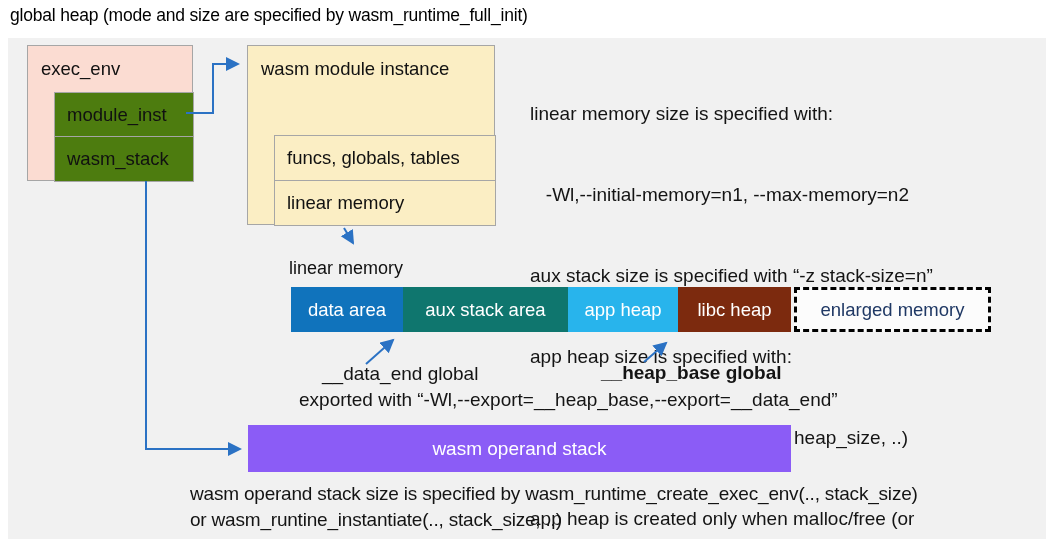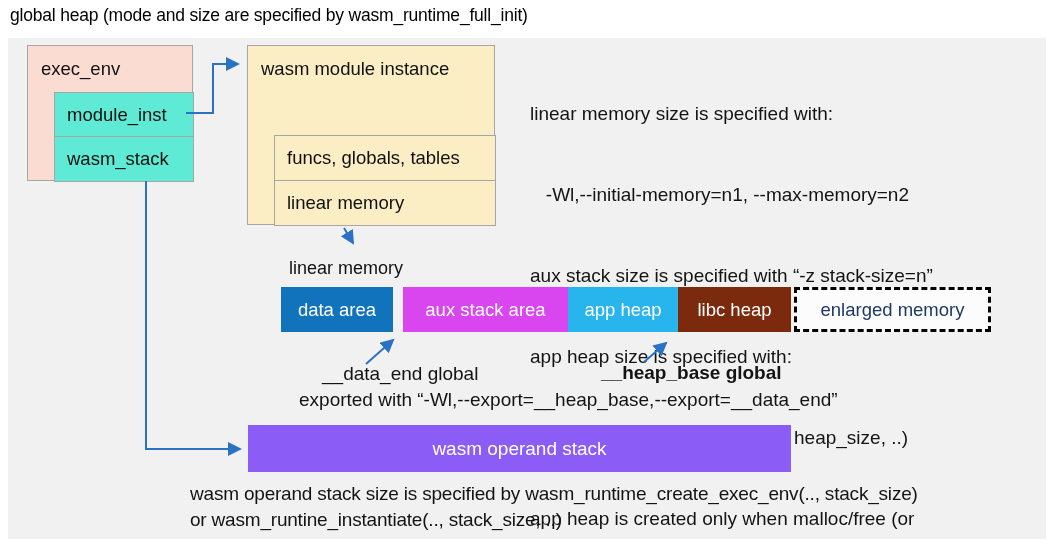--- a/index.html
+++ b/index.html
@@ -14,35 +14,35 @@
   }
   .panel{
     position:absolute;left:8px;top:38px;width:1038px;height:501px;
     background:#f1f1f1;
   }
   
   .struct{position:absolute;border:1px solid #a6a6a6;box-sizing:border-box;}
   .struct-header{position:absolute;left:0;top:0;right:0;height:46px;display:flex;align-items:center;padding-left:13px;font-size:18.5px;}
   .row{position:absolute;border:1px solid #a6a6a6;box-sizing:border-box;display:flex;align-items:center;padding-left:12px;font-size:18.5px;}
   .exec-env{left:27px;top:45px;width:166px;height:136px;background:#fbdcd2;padding-left:18px;}
-  .exec-env .row{background:#5eead4;left:26px;width:140px;}
+  .exec-env .row{background:#4d7c0f;left:26px;width:140px;}
   .row-module-inst{top:46px;height:45px;}
   .row-wasm-stack{top:90px;height:46px;}
   .wmi{left:247px;top:45px;width:248px;height:180px;background:#fbeec4;}
   .wmi .row{background:#fbeec4;left:26px;width:222px;}
   .row-wasm-module{top:45px;height:45px;}
   .row-funcs{top:89px;height:46px;}
   .row-linmem{top:134px;height:46px;}
   
   .notes-right{position:absolute;left:530px;top:46px;width:512px;font-size:19px;line-height:27px;white-space:pre-wrap;color:#141414;}
   .notes-right div{height:27px;}
   
   .linmem-label{position:absolute;left:289px;top:258px;font-size:18px;}
   .seg{position:absolute;top:287px;height:45px;display:flex;align-items:center;justify-content:center;color:#fff;font-size:18.5px;box-sizing:border-box;}
-  .seg-data{left:281px;width:112px;}
+  .seg-data{left:291px;width:112px;}
   .seg-aux{left:403px;width:165px;}
   .seg-appheap{left:568px;width:110px;}
   .seg-libc{left:678px;width:113px;}
   .seg-enlarged{left:794px;width:197px;border:3px dashed #000;background:#fcfcfc;color:#1f3864;}
   
   .ann{position:absolute;font-size:19px;color:#141414;}
   .ann-data-end{left:322px;top:363px;}
   .ann-heap-base{left:601px;top:362px;font-weight:bold;}
   .ann-exported{left:299px;top:389px;}
   
@@ -75,21 +75,21 @@
   <div>   -Wl,--initial-memory=n1, --max-memory=n2</div>
   <div>aux stack size is specified with “-z stack-size=n”</div>
   <div>app heap size is specified with:</div>
   <div>   wasm_runtime_instantiate(.., heap_size, ..)</div>
   <div>app heap is created only when malloc/free (or</div>
   
 </div>
 
 <div class="linmem-label">linear memory</div>
 <div class="seg seg-data" style="background-color: rgb(16, 115, 188);">data area</div>
-<div class="seg seg-aux" style="background-color: #d946ef;">aux stack area</div>
+<div class="seg seg-aux" style="background-color: #0f766e;">aux stack area</div>
 <div class="seg seg-appheap" style="background-color: rgb(40, 180, 236);">app heap</div>
 <div class="seg seg-libc" style="background-color: rgb(124, 42, 14);">libc heap</div>
 <div class="seg seg-enlarged">enlarged memory</div>
 
 <div class="ann ann-data-end">__data_end global</div>
 <div class="ann ann-heap-base">__heap_base global</div>
 <div class="ann ann-exported">exported with “-Wl,--export=__heap_base,--export=__data_end”</div>
 
 <div class="operand">wasm operand stack</div>
 

